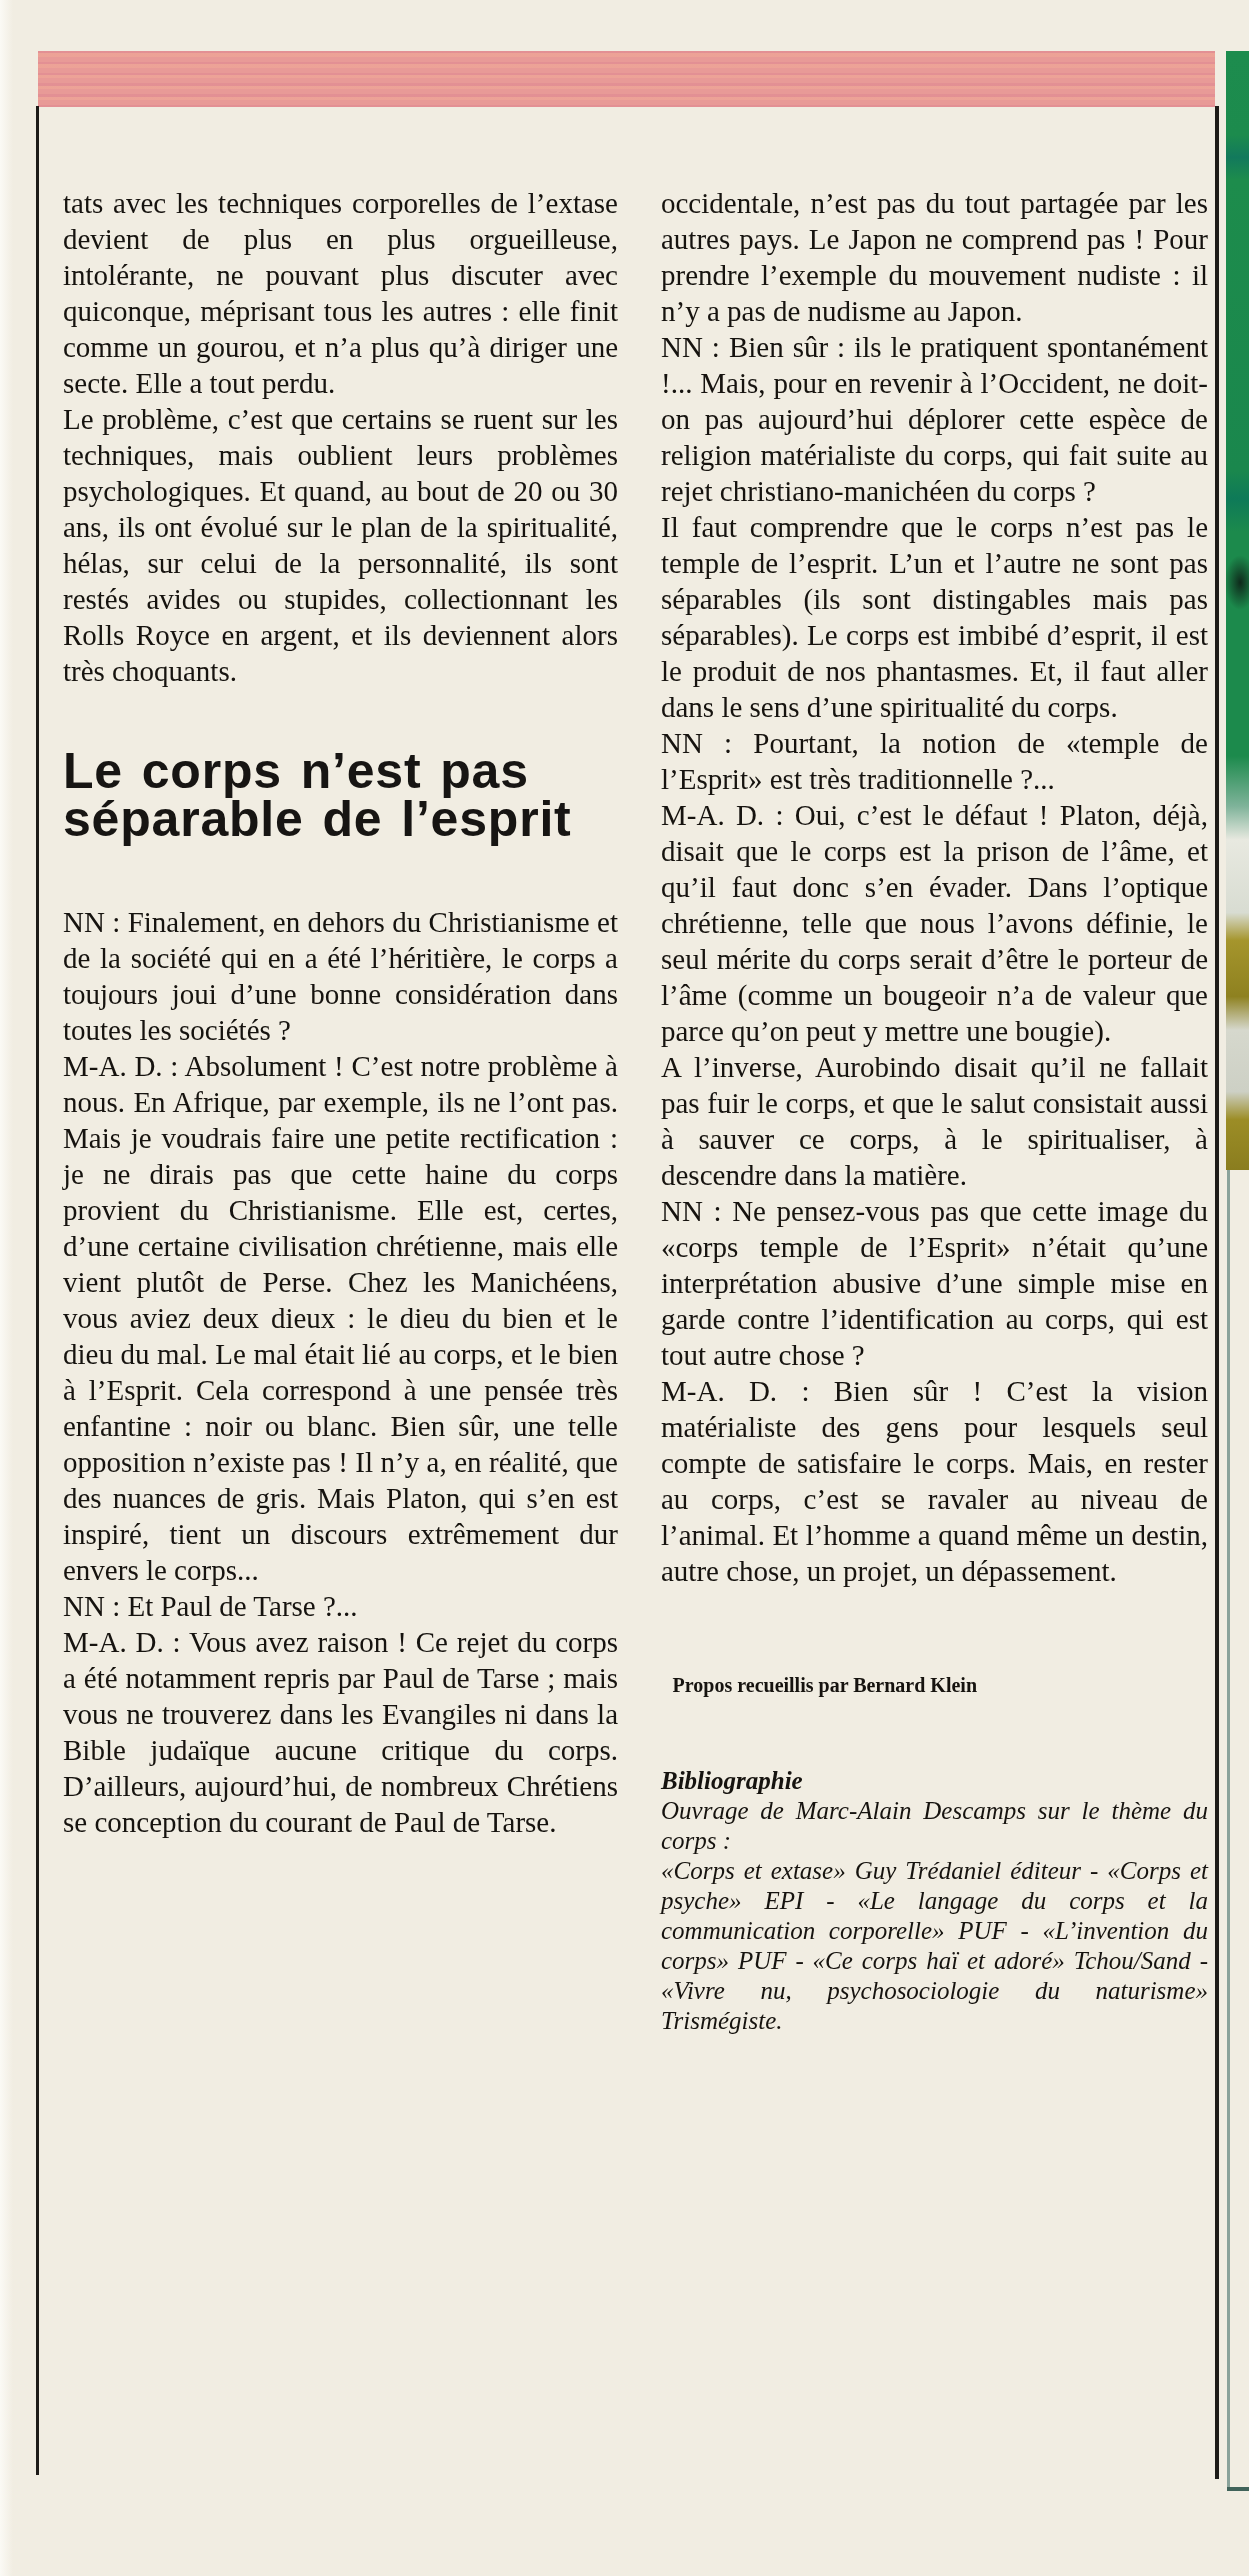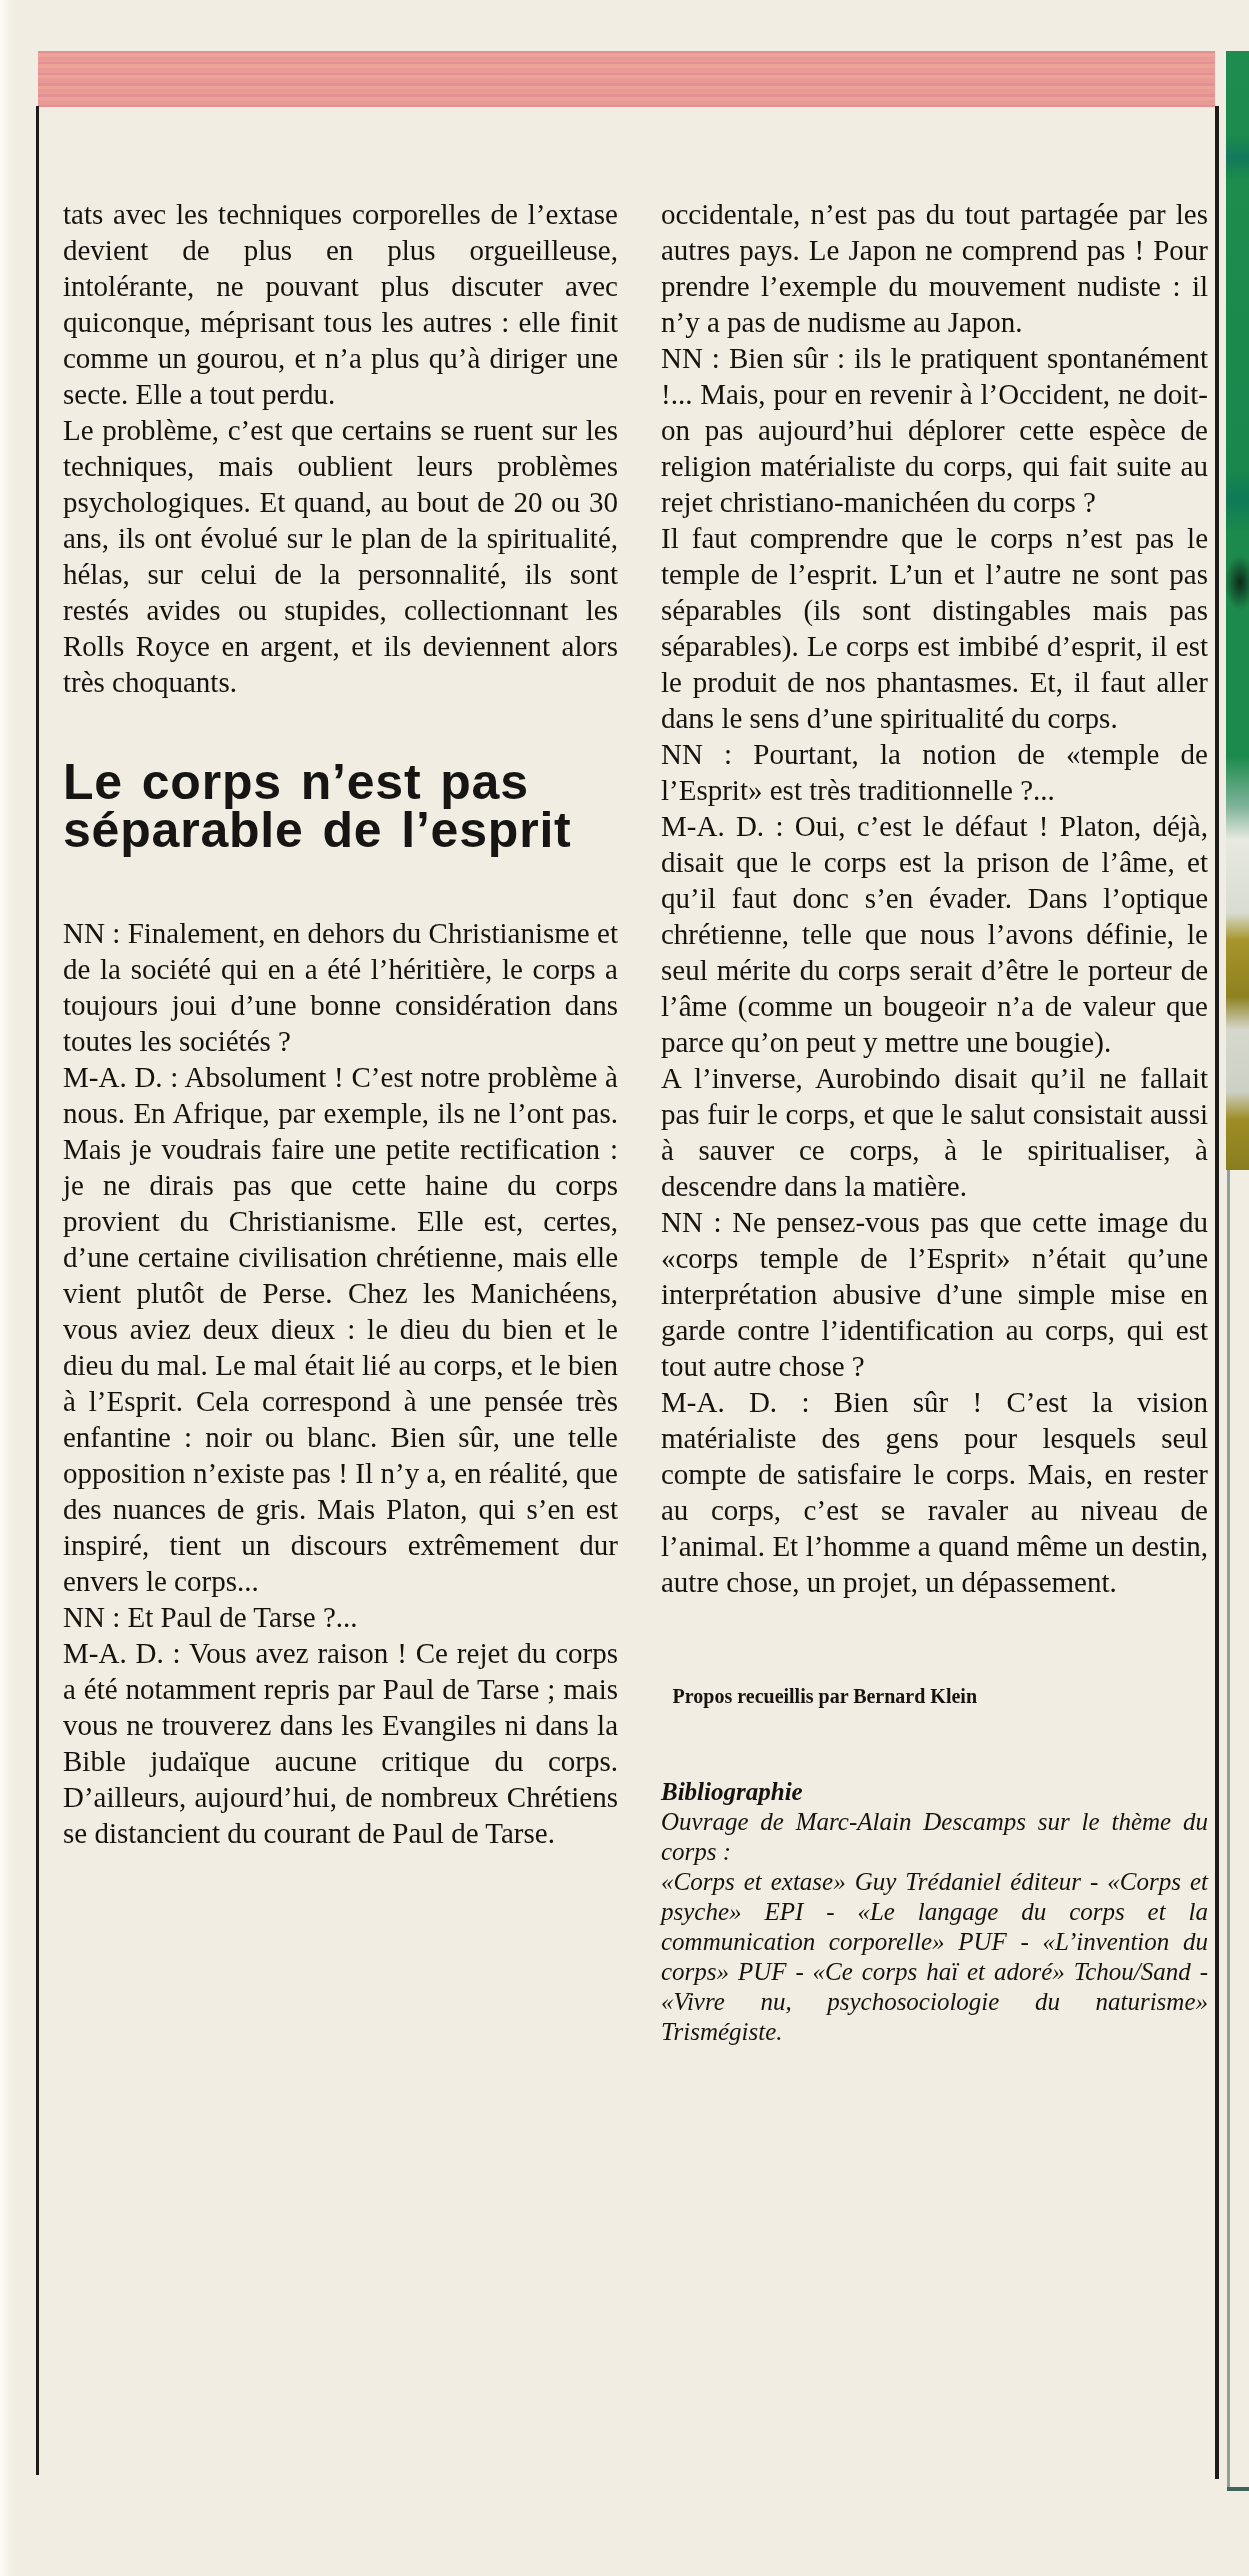--- a/index.html
+++ b/index.html
@@ -28,21 +28,21 @@
         #1d8c4e 0%, #1c8b4d 7.5%, #12795c 9.5%, #1d8c4c 11.5%,
         #1a874d 37.5%, #0e7a58 40%, #1c8a4c 43%,
         #1c8a4c 63%, #7fb39a 67.5%,
         #e8e9e0 70.5%, #d8dcd2 77%,
         #a5952c 79.5%, #8e8120 84.5%,
         #d6d8cd 87.5%, #cdd0c5 93%,
         #9c8d26 95.5%, #8a7d1f 100%);
   }
   .photo-edge-line{position:absolute;left:1227px;top:1170px;width:2.5px;height:1319px;background:var(--photo_edge_line,#8aa29a);}
   .photo-edge-bottom{position:absolute;left:1227px;top:2487px;width:22.4px;height:4.1px;background:var(--photo_border,#41635a);}
-  .col{position:absolute;top:196px;color:var(--text,#16130f);}
+  .col{position:absolute;top:185px;color:var(--text,#16130f);}
   .col-left{left:63px;width:555px;}
   .col-right{left:661px;width:547px;}
   p.body{margin:0;font-size:29px;line-height:36px;text-align:justify;color:var(--text,#16130f);}
   p.q{font-weight:normal;}
   .heading{
     margin:58px 0 61px 0;
     font-family:"Liberation Sans","DejaVu Sans",sans-serif;
     font-weight:bold;font-size:50px;line-height:48px;
     letter-spacing:0.8px;word-spacing:4.1px;color:#171513;
   }
@@ -65,21 +65,21 @@
   <div class="col col-left">
     <div>
         <p class="body">tats avec les techniques corporelles de l’extase devient de plus en plus orgueilleuse, intolérante, ne pouvant plus discuter avec quiconque, méprisant tous les autres : elle finit comme un gourou, et n’a plus qu’à diriger une secte. Elle a tout perdu.</p>
         <p class="body">Le problème, c’est que certains se ruent sur les techniques, mais oublient leurs problèmes psychologiques. Et quand, au bout de 20 ou 30 ans, ils ont évolué sur le plan de la spiritualité, hélas, sur celui de la personnalité, ils sont restés avides ou stupides, collectionnant les Rolls Royce en argent, et ils deviennent alors très choquants.</p>
       </div>
     <h2 class="heading">Le corps n’est pas séparable de l’esprit</h2>
     <div>
         <p class="body q">NN : Finalement, en dehors du Christianisme et de la société qui en a été l’héritière, le corps a toujours joui d’une bonne considération dans toutes les sociétés ?</p>
         <p class="body">M-A. D. : Absolument ! C’est notre problème à nous. En Afrique, par exemple, ils ne l’ont pas. Mais je voudrais faire une petite rectification : je ne dirais pas que cette haine du corps provient du Christianisme. Elle est, certes, d’une certaine civilisation chrétienne, mais elle vient plutôt de Perse. Chez les Manichéens, vous aviez deux dieux : le dieu du bien et le dieu du mal. Le mal était lié au corps, et le bien à l’Esprit. Cela correspond à une pensée très enfantine : noir ou blanc. Bien sûr, une telle opposition n’existe pas ! Il n’y a, en réalité, que des nuances de gris. Mais Platon, qui s’en est inspiré, tient un discours extrêmement dur envers le corps...</p>
         <p class="body q">NN : Et Paul de Tarse ?...</p>
-        <p class="body">M-A. D. : Vous avez raison ! Ce rejet du corps a été notamment repris par Paul de Tarse ; mais vous ne trouverez dans les Evangiles ni dans la Bible judaïque aucune critique du corps. D’ailleurs, aujourd’hui, de nombreux Chrétiens se distancient du courant de Paul de Tarse.</p>
+        <p class="body">M-A. D. : Vous avez raison ! Ce rejet du corps a été notamment repris par Paul de Tarse ; mais vous ne trouverez dans les Evangiles ni dans la Bible judaïque aucune critique du corps. D’ailleurs, aujourd’hui, de nombreux Chrétiens se conception du courant de Paul de Tarse.</p>
       </div>
   </div>
 
   <div class="col col-right">
     <div>
         <p class="body">occidentale, n’est pas du tout partagée par les autres pays. Le Japon ne comprend pas ! Pour prendre l’exemple du mouvement nudiste : il n’y a pas de nudisme au Japon.</p>
         <p class="body q">NN : Bien sûr : ils le pratiquent spontanément !... Mais, pour en revenir à l’Occident, ne doit-on pas aujourd’hui déplorer cette espèce de religion matérialiste du corps, qui fait suite au rejet christiano-manichéen du corps ?</p>
         <p class="body">Il faut comprendre que le corps n’est pas le temple de l’esprit. L’un et l’autre ne sont pas séparables (ils sont distingables mais pas séparables). Le corps est imbibé d’esprit, il est le produit de nos phantasmes. Et, il faut aller dans le sens d’une spiritualité du corps.</p>
         <p class="body q">NN : Pourtant, la notion de «temple de l’Esprit» est très traditionnelle ?...</p>
         <p class="body">M-A. D. : Oui, c’est le défaut ! Platon, déjà, disait que le corps est la prison de l’âme, et qu’il faut donc s’en évader. Dans l’optique chrétienne, telle que nous l’avons définie, le seul mérite du corps serait d’être le porteur de l’âme (comme un bougeoir n’a de valeur que parce qu’on peut y mettre une bougie).</p>

